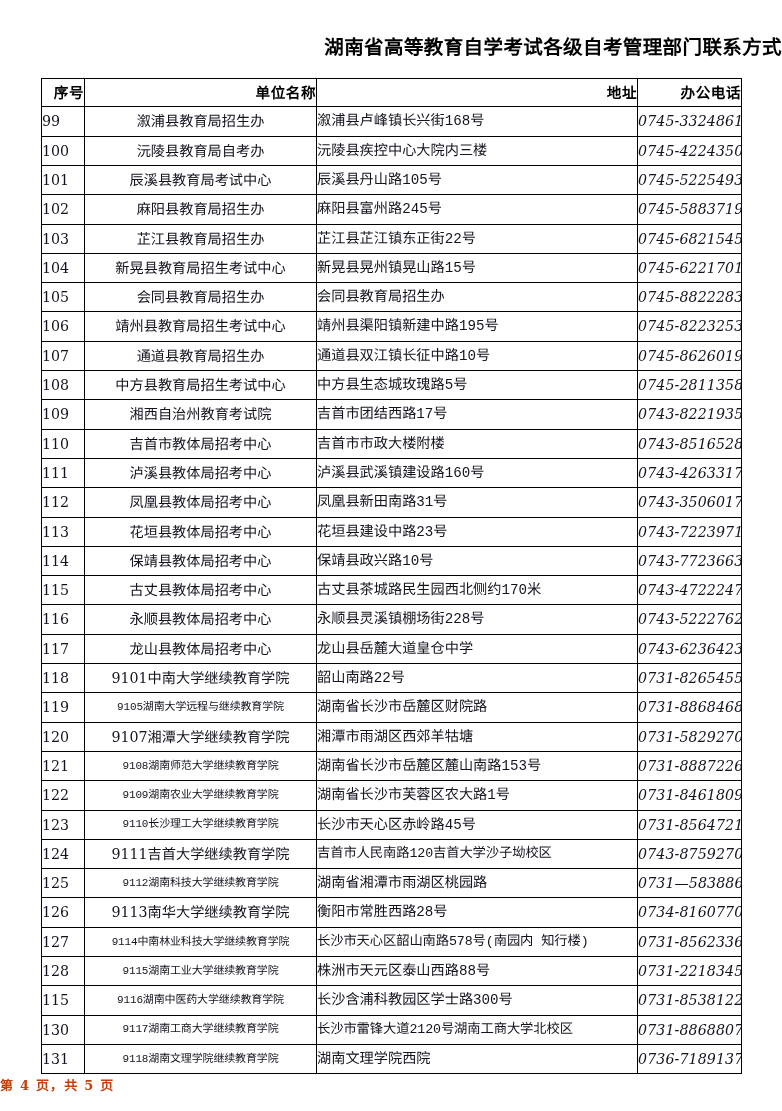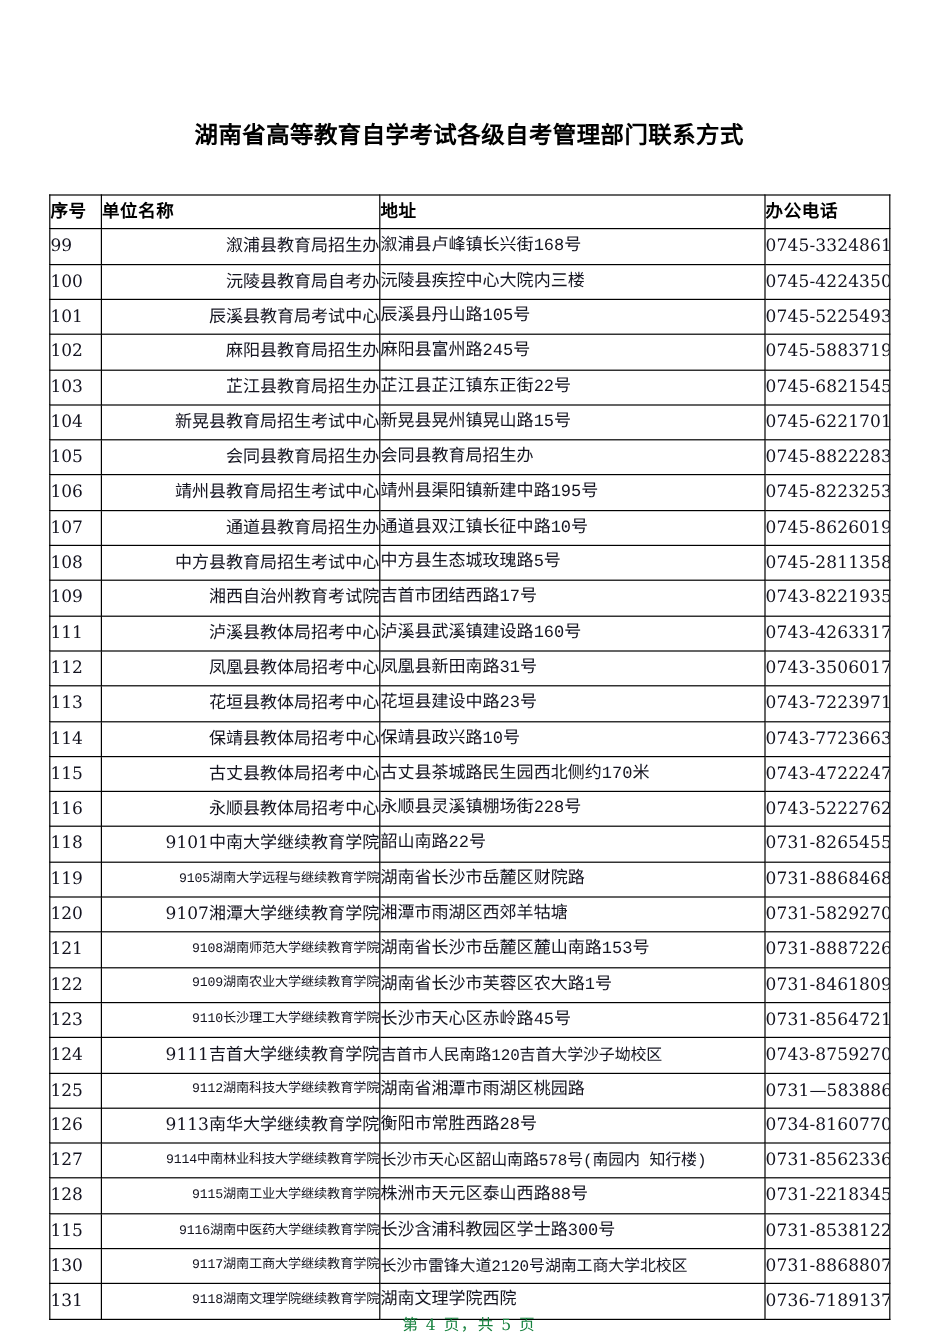--- a/index.html
+++ b/index.html
@@ -17,28 +17,28 @@
     overflow: hidden;
   }
   .page {
     width: 782px;
     height: 1111px;
     box-sizing: border-box;
     padding: 0;
     position: relative;
   }
   .doc-title {
-    text-align: center;
+    text-align: right;
     font-family: "Liberation Sans", "DejaVu Sans", sans-serif;
     font-weight: bold;
     font-size: 19.5px;
     letter-spacing: 0.4px;
     color: #000000;
-    margin: 18px;
-    padding-top: 84px;
+    margin: 0;
+    padding-top: 36px;
     line-height: 1.2;
   }
   .table-wrap {
     margin: 0 auto;
     padding-top: 19px;
     width: 700px;
   }
   table.contacts {
     border-collapse: collapse;
     width: 700px;
@@ -58,64 +58,65 @@
     font-size: 14.2px;
     line-height: 1.15;
     vertical-align: middle;
     color: #13131f;
     white-space: nowrap;
     overflow: hidden;
   }
   table.contacts thead th {
     font-family: "DejaVu Serif", "Liberation Serif", serif;
     font-weight: bold;
-    text-align: left;
+    text-align: right;
     font-size: 14.6px;
     color: #000000;
     height: 27px;
     letter-spacing: 0.5px;
   }
   td.col-no {
     font-size: 13.6px;
   }
   td.col-name {
-    text-align: right;
+    text-align: center;
     padding-left: 7px;
   }
   td.col-addr {
     text-align: left;
     padding-left: 8px;
     font-family: Liberation Mono, monospace;
   }
   td.col-phone {
     text-align: right;
     font-size: 13.8px;
     letter-spacing: 0.1px;
+    font-style: italic;
   }
   
   td.col-name.tight {
     font-size: 11px;
     letter-spacing: -0.15px;
     font-family: Liberation Mono, monospace;
   }
   td.col-addr.tight {
     font-size: 13.3px;
     letter-spacing: -0.1px;
     margin-top: 12px;
   }
   .page-footer {
     position: absolute;
     left: 0;
     right: 0;
     bottom: 17px;
-    text-align: center;
     font-size: 13px;
-    color: #15803d;
+    color: #c2410c;
     letter-spacing: 1.2px;
     font-family: "DejaVu Serif", "Liberation Serif", serif;
+    font-weight: bold;
   }
 </style>
 </head>
 <body>
 
 <div class="page">
 
   <h1 class="doc-title">湖南省高等教育自学考试各级自考管理部门联系方式</h1>
 
   <div class="table-wrap">
@@ -195,20 +196,26 @@
             <td class="col-addr">中方县生态城玫瑰路5号</td>
             <td class="col-phone">0745-2811358</td>
           </tr>
           <tr>
             <td class="col-no">109</td>
             <td class="col-name">湘西自治州教育考试院</td>
             <td class="col-addr">吉首市团结西路17号</td>
             <td class="col-phone">0743-8221935</td>
           </tr>
           <tr>
+            <td class="col-no">110</td>
+            <td class="col-name">吉首市教体局招考中心</td>
+            <td class="col-addr">吉首市市政大楼附楼</td>
+            <td class="col-phone">0743-8516528</td>
+          </tr>
+          <tr>
             <td class="col-no">111</td>
             <td class="col-name">泸溪县教体局招考中心</td>
             <td class="col-addr">泸溪县武溪镇建设路160号</td>
             <td class="col-phone">0743-4263317</td>
           </tr>
           <tr>
             <td class="col-no">112</td>
             <td class="col-name">凤凰县教体局招考中心</td>
             <td class="col-addr">凤凰县新田南路31号</td>
             <td class="col-phone">0743-3506017</td>
@@ -231,20 +238,26 @@
             <td class="col-addr">古丈县茶城路民生园西北侧约170米</td>
             <td class="col-phone">0743-4722247</td>
           </tr>
           <tr>
             <td class="col-no">116</td>
             <td class="col-name">永顺县教体局招考中心</td>
             <td class="col-addr">永顺县灵溪镇棚场街228号</td>
             <td class="col-phone">0743-5222762</td>
           </tr>
           <tr>
+            <td class="col-no">117</td>
+            <td class="col-name">龙山县教体局招考中心</td>
+            <td class="col-addr">龙山县岳麓大道皇仓中学</td>
+            <td class="col-phone">0743-6236423</td>
+          </tr>
+          <tr>
             <td class="col-no">118</td>
             <td class="col-name">9101中南大学继续教育学院</td>
             <td class="col-addr">韶山南路22号</td>
             <td class="col-phone">0731-82654559</td>
           </tr>
           <tr>
             <td class="col-no">119</td>
             <td class="col-name tight">9105湖南大学远程与继续教育学院</td>
             <td class="col-addr">湖南省长沙市岳麓区财院路</td>
             <td class="col-phone">0731-88684686</td>

